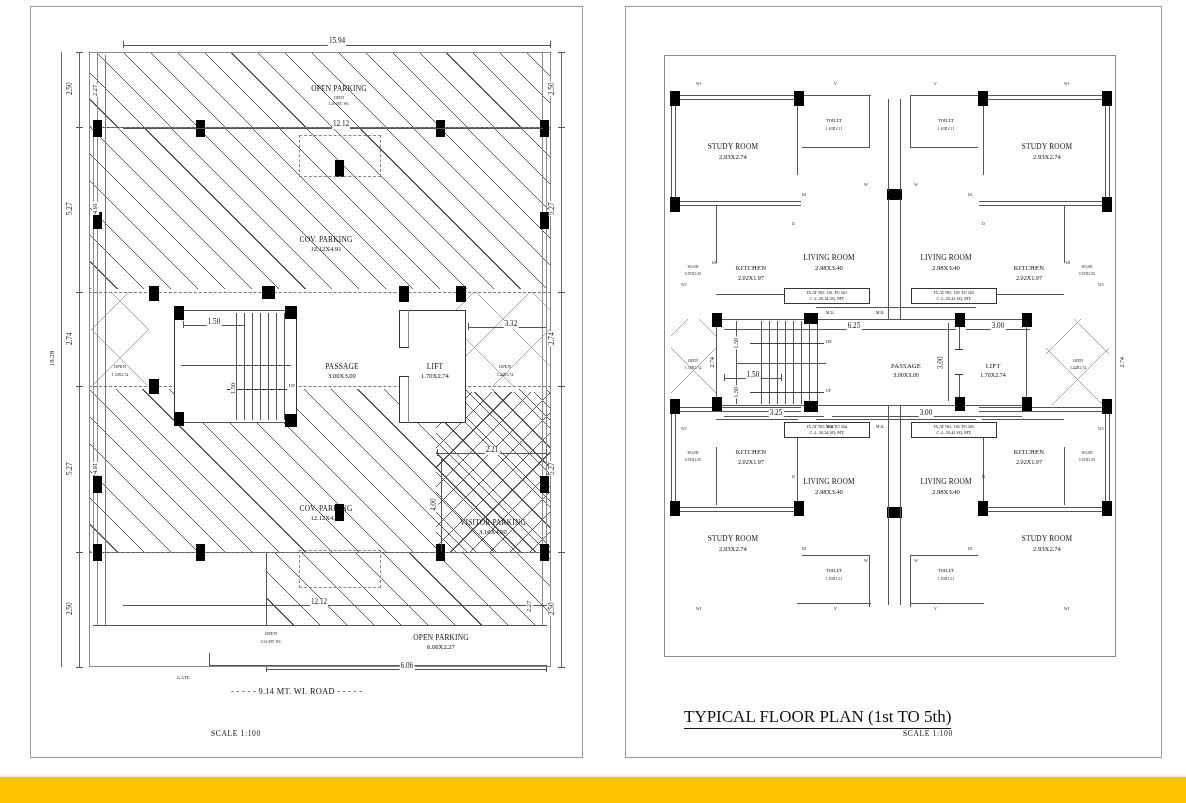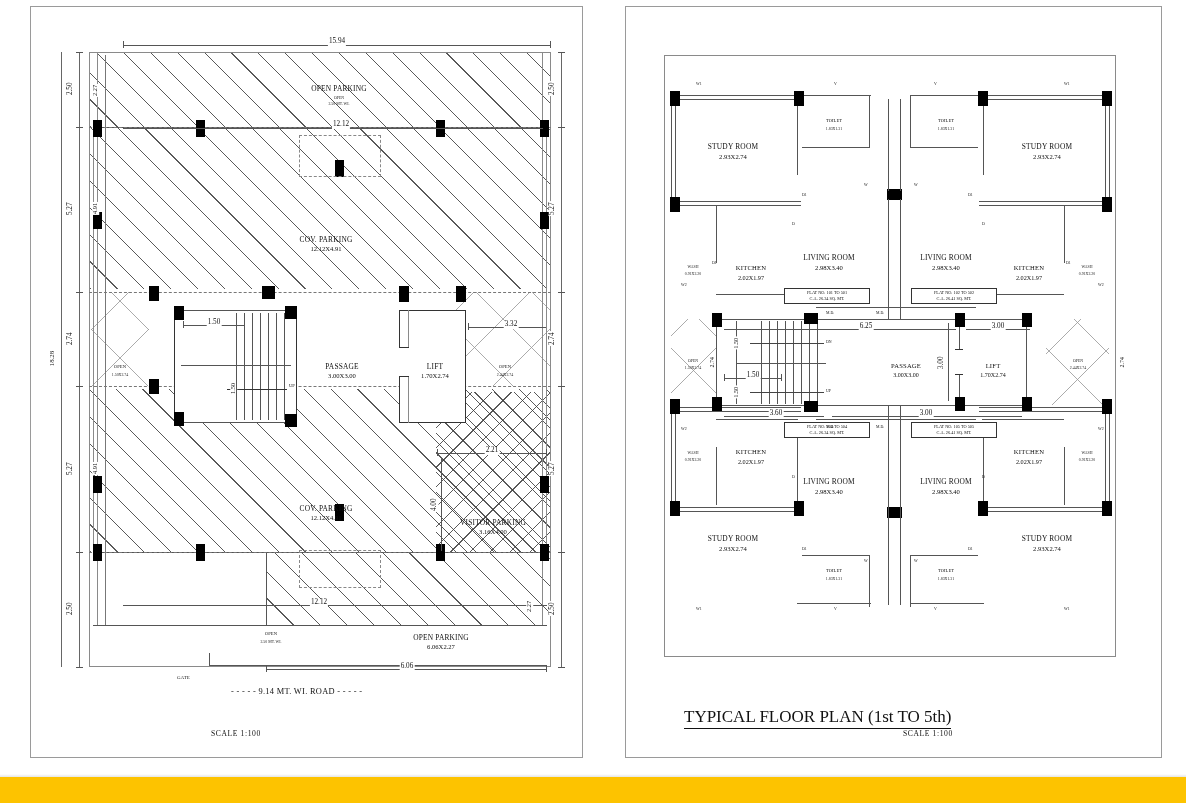--- a/index.html
+++ b/index.html
@@ -494,27 +494,27 @@
     <div class="t rname c" style="left:280px; top:356px; font-size:6.6px;">PASSAGE</div>
     <div class="t rdim c" style="left:280px; top:365px; font-size:6px;">3.00X3.00</div>
 
     <div class="ln v mid" style="left:333px; top:312px; height:86px;"></div>
     <div class="ln v mid" style="left:400px; top:312px; height:86px;"></div>
     <div style="position:absolute; left:329px; top:342px; width:8px; height:26px; background:#fff; border-top:1px solid #333; border-bottom:1px solid #333;"></div>
     <div class="t rname c" style="left:367px; top:356px; font-size:6.6px;">LIFT</div>
     <div class="t rdim c" style="left:367px; top:365px; font-size:6px;">1.70X2.74</div>
 
     <div class="dimline" style="left:98px; top:322px; width:232px;"></div>
-    <div class="t dimtxt c" style="left:240px; top:316px;">6.25</div>
+    <div class="t dimtxt c" style="left:228px; top:316px;">6.25</div>
 
     <div class="dimline" style="left:340px; top:322px; width:64px;"></div>
     <div class="t dimtxt c" style="left:372px; top:316px;">3.00</div>
 
     <div class="dimline" style="left:98px; top:409px; width:100px;"></div>
-    <div class="t dimtxt c" style="left:150px; top:403px;">3.60</div>
+    <div class="t dimtxt c" style="left:150px; top:403px;">3.25</div>
 
     <div class="dimline" style="left:206px; top:409px; width:190px;"></div>
     <div class="t dimtxt c" style="left:300px; top:403px;">3.00</div>
 
     <div class="ln v" style="left:322px; top:316px; height:78px; background:#555;"></div>
     <div class="t dimtxt vtxt" style="left:308px; top:352px; transform:rotate(-90deg);">3.00</div>
 
     <div class="t dimtxt vtxt" style="left:80px; top:352px; transform:rotate(-90deg); font-size:6px;">2.74</div>
     <div class="t dimtxt vtxt" style="left:490px; top:352px; transform:rotate(-90deg); font-size:6px;">2.74</div>
 

